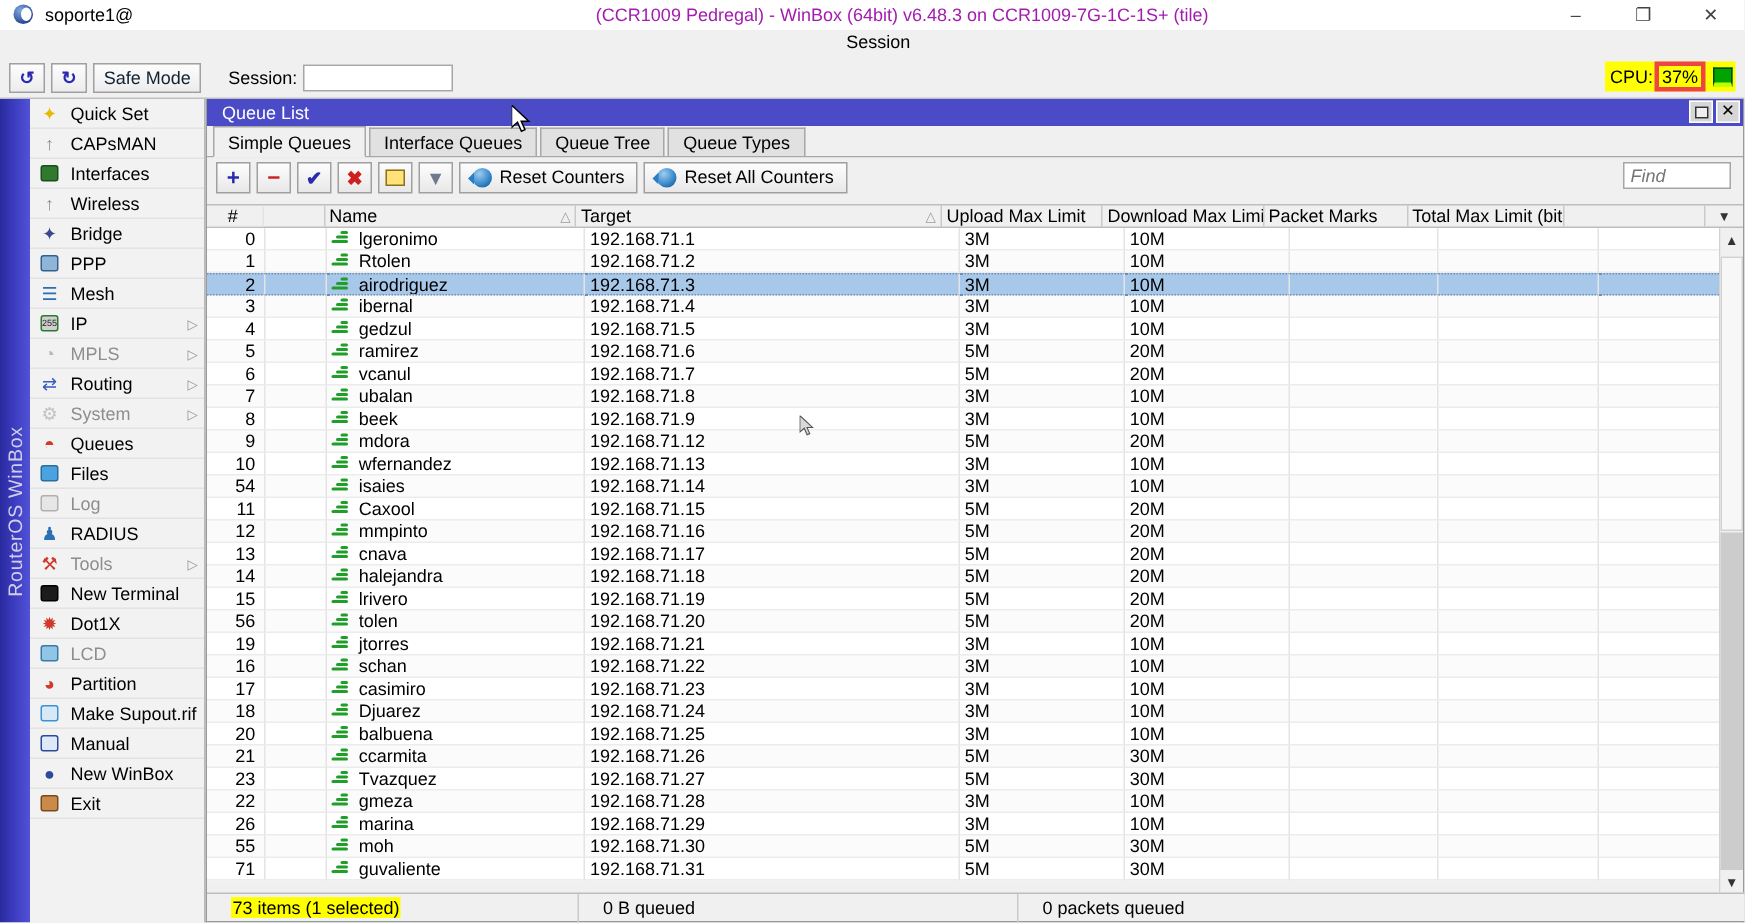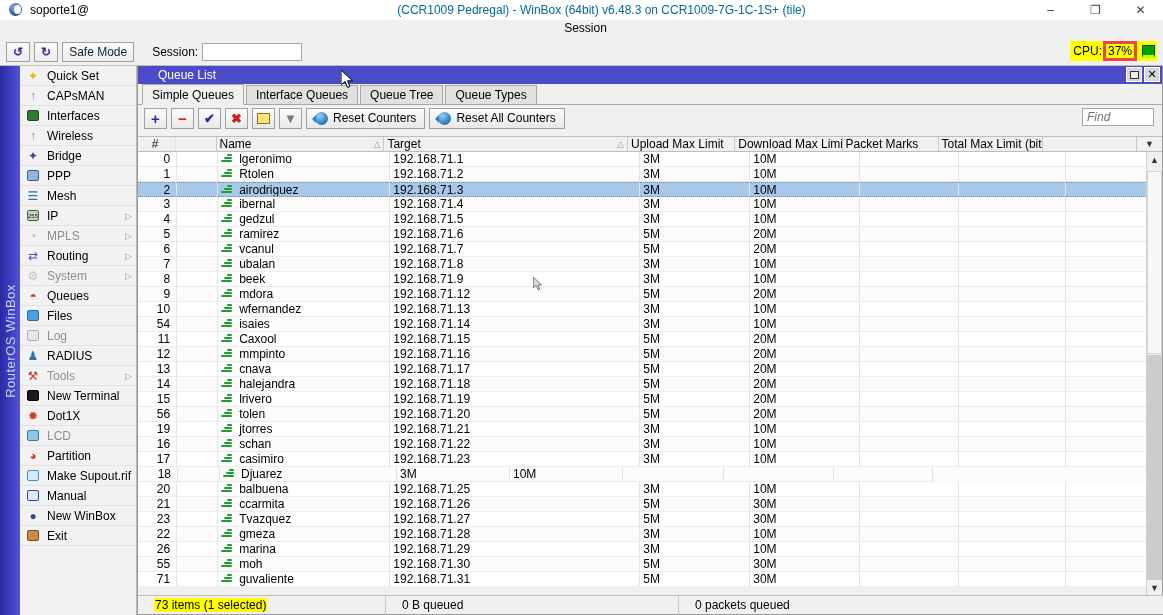--- a/index.html
+++ b/index.html
@@ -30,21 +30,21 @@
     position: absolute; top: 1px; left: 1px;
   }
   .os-title-icon .globe::after {
     content: ""; position: absolute; top: 2px; left: 5px;
     width: 7px; height: 9px; border-radius: 50%;
     background: #ffffff;
   }
   .os-title-user { font-size: 12px; color: #000000; }
   .os-title-center {
     position: absolute; left: 0; right: 0; text-align: center;
-    font-size: 12px; color: #0369a1; pointer-events: none; padding-left: 40px;
+    font-size: 12px; color: #a21caf; pointer-events: none; padding-left: 40px;
   }
   .os-winbtns {
     position: absolute; right: 0; top: 0; height: 20px; display: flex;
   }
   .os-winbtn {
     width: 45px; height: 20px; display: flex; align-items: center; justify-content: center;
     font-size: 12px; color: #444;
   }
 
   
@@ -120,21 +120,21 @@
   .sq { display:inline-block; width:12px; height:11px; border-radius:2px; }
 
   
   .qwin {
     position: absolute; top: 66px; left: 137px; width: 1026px; height: 549px;
     background: #f0f0f0; border: 1px solid #9a9a9a; border-top: none;
   }
   .qtitle {
     height: 18px; background: #4b4bc8;
     display: flex; align-items: center; color: #fff; font-size: 12px;
-    padding-left: 20px; position: relative;
+    padding-left: 10px; position: relative;
   }
   .qtitle-btns { position: absolute; right: 2px; top: 1px; display: flex; gap: 2px; }
   .qtb {
     width: 16px; height: 15px; background: #d6d6d6; border: 1px solid #ffffff;
     display: flex; align-items: center; justify-content: center;
     color: #000; font-size: 11px; line-height: 1;
   }
   .qtb .boxg {
     width: 9px; height: 8px; border: 1px solid #333; background: #efefef;
   }
@@ -955,20 +955,21 @@
             <div class="td num c-idx">18</div>
             <div class="td c-gap"></div>
             <div class="td c-name">
               <span class="qico">
                 <i></i>
                 <i></i>
                 <i></i>
               </span>
               <span>Djuarez</span>
             </div>
+            <div class="td c-tgt">192.168.71.24</div>
             <div class="td c-up">3M</div>
             <div class="td c-down">10M</div>
             <div class="td c-pm"></div>
             <div class="td c-tot"></div>
             <div class="td c-blank"></div>
           </div>
           <div class="trow">
             <div class="td num c-idx">20</div>
             <div class="td c-gap"></div>
             <div class="td c-name">

